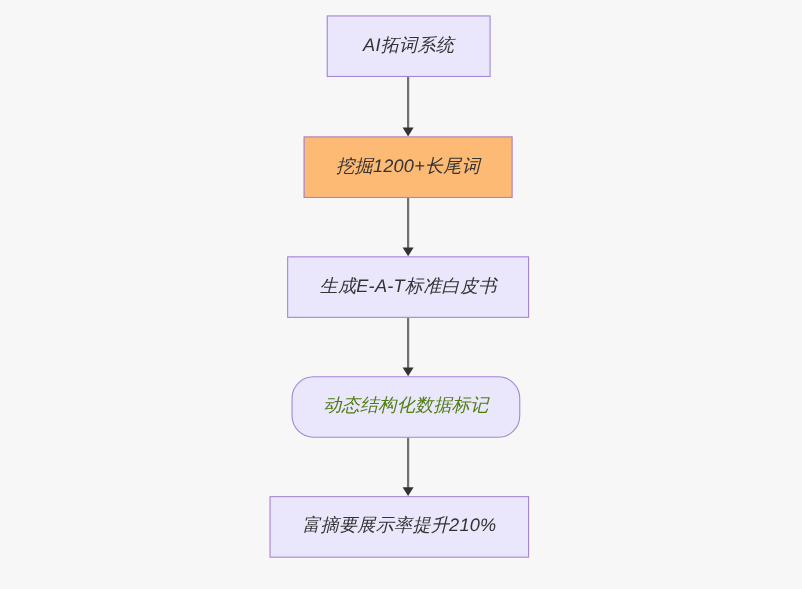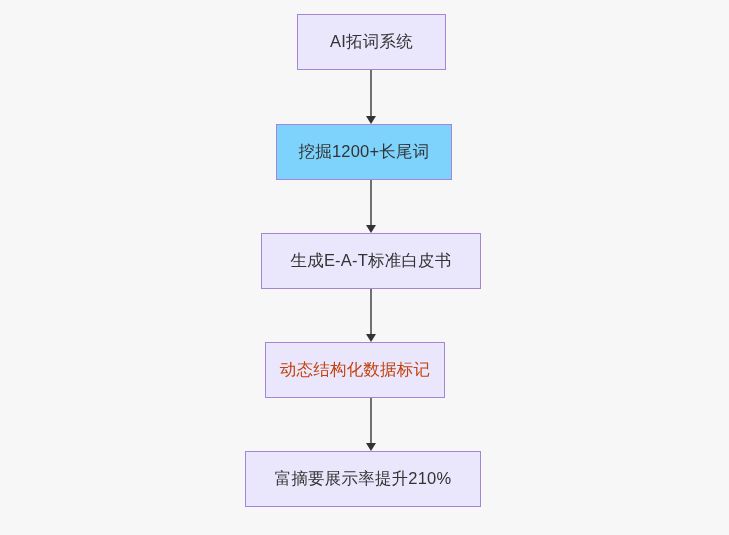--- a/index.html
+++ b/index.html
@@ -10,20 +10,21 @@
     width: 729px;
     height: 535px;
     background: #f7f7f7;
     font-family: "Liberation Sans", "DejaVu Sans", sans-serif;
     overflow: hidden;
   }
   #flow-canvas {
     position: relative;
     width: 729px;
     height: 535px;
+    font-style: italic;
   }
   .node {
     position: absolute;
     box-sizing: border-box;
     background: #eae7fc;
     border: 1.6px solid #a586d6;
     display: flex;
     align-items: center;
     justify-content: center;
     color: #333333;
@@ -66,39 +67,39 @@
 
   <div class="node" style="left: 297px; top: 14px; width: 149px; height: 56px; background: rgb(234, 231, 252); border-color: rgb(165, 134, 214); color: rgb(51, 51, 51);">
     <span class="node-label">AI拓词系统</span>
   </div>
 
   <div class="edge" style="left: 362px; top: 70px; height: 54px;">
     <div class="edge-line" style="height: 47px; background: rgb(112, 112, 112);"></div>
     <div class="edge-head" style="border-top-color: rgb(51, 51, 51);"></div>
   </div>
 
-  <div class="node" style="left: 276px; top: 124px; width: 176px; height: 56px; background: #7dd3fc; border-color: rgb(165, 134, 214); color: rgb(51, 51, 51);">
+  <div class="node" style="left: 276px; top: 124px; width: 190px; height: 56px; background: #fdba74; border-color: rgb(165, 134, 214); color: rgb(51, 51, 51);">
     <span class="node-label">挖掘1200+长尾词</span>
   </div>
 
   <div class="edge" style="left: 362px; top: 180px; height: 53px;">
     <div class="edge-line" style="height: 46px; background: rgb(112, 112, 112);"></div>
     <div class="edge-head" style="border-top-color: rgb(51, 51, 51);"></div>
   </div>
 
   <div class="node" style="left: 261px; top: 233px; width: 220px; height: 56px; background: rgb(234, 231, 252); border-color: rgb(165, 134, 214); color: rgb(51, 51, 51);">
     <span class="node-label">生成E-A-T标准白皮书</span>
   </div>
 
   <div class="edge" style="left: 362px; top: 289px; height: 53px;">
     <div class="edge-line" style="height: 46px; background: rgb(112, 112, 112);"></div>
     <div class="edge-head" style="border-top-color: rgb(51, 51, 51);"></div>
   </div>
 
-  <div class="node" style="left: 265px; top: 342px; width: 180px; height: 56px; background: rgb(234, 231, 252); border-color: rgb(165, 134, 214); color: #c2410c;">
+  <div class="node" style="left: 265px; top: 342px; width: 208px; height: 56px; background: rgb(234, 231, 252); border-color: rgb(165, 134, 214); color: #4d7c0f; border-radius: 20px;">
     <span class="node-label">动态结构化数据标记</span>
   </div>
 
   <div class="edge" style="left: 362px; top: 398px; height: 53px;">
     <div class="edge-line" style="height: 46px; background: rgb(112, 112, 112);"></div>
     <div class="edge-head" style="border-top-color: rgb(51, 51, 51);"></div>
   </div>
 
   <div class="node" style="left: 245px; top: 451px; width: 236px; height: 56px; background: rgb(234, 231, 252); border-color: rgb(165, 134, 214); color: rgb(51, 51, 51);">
     <span class="node-label">富摘要展示率提升210%</span>

